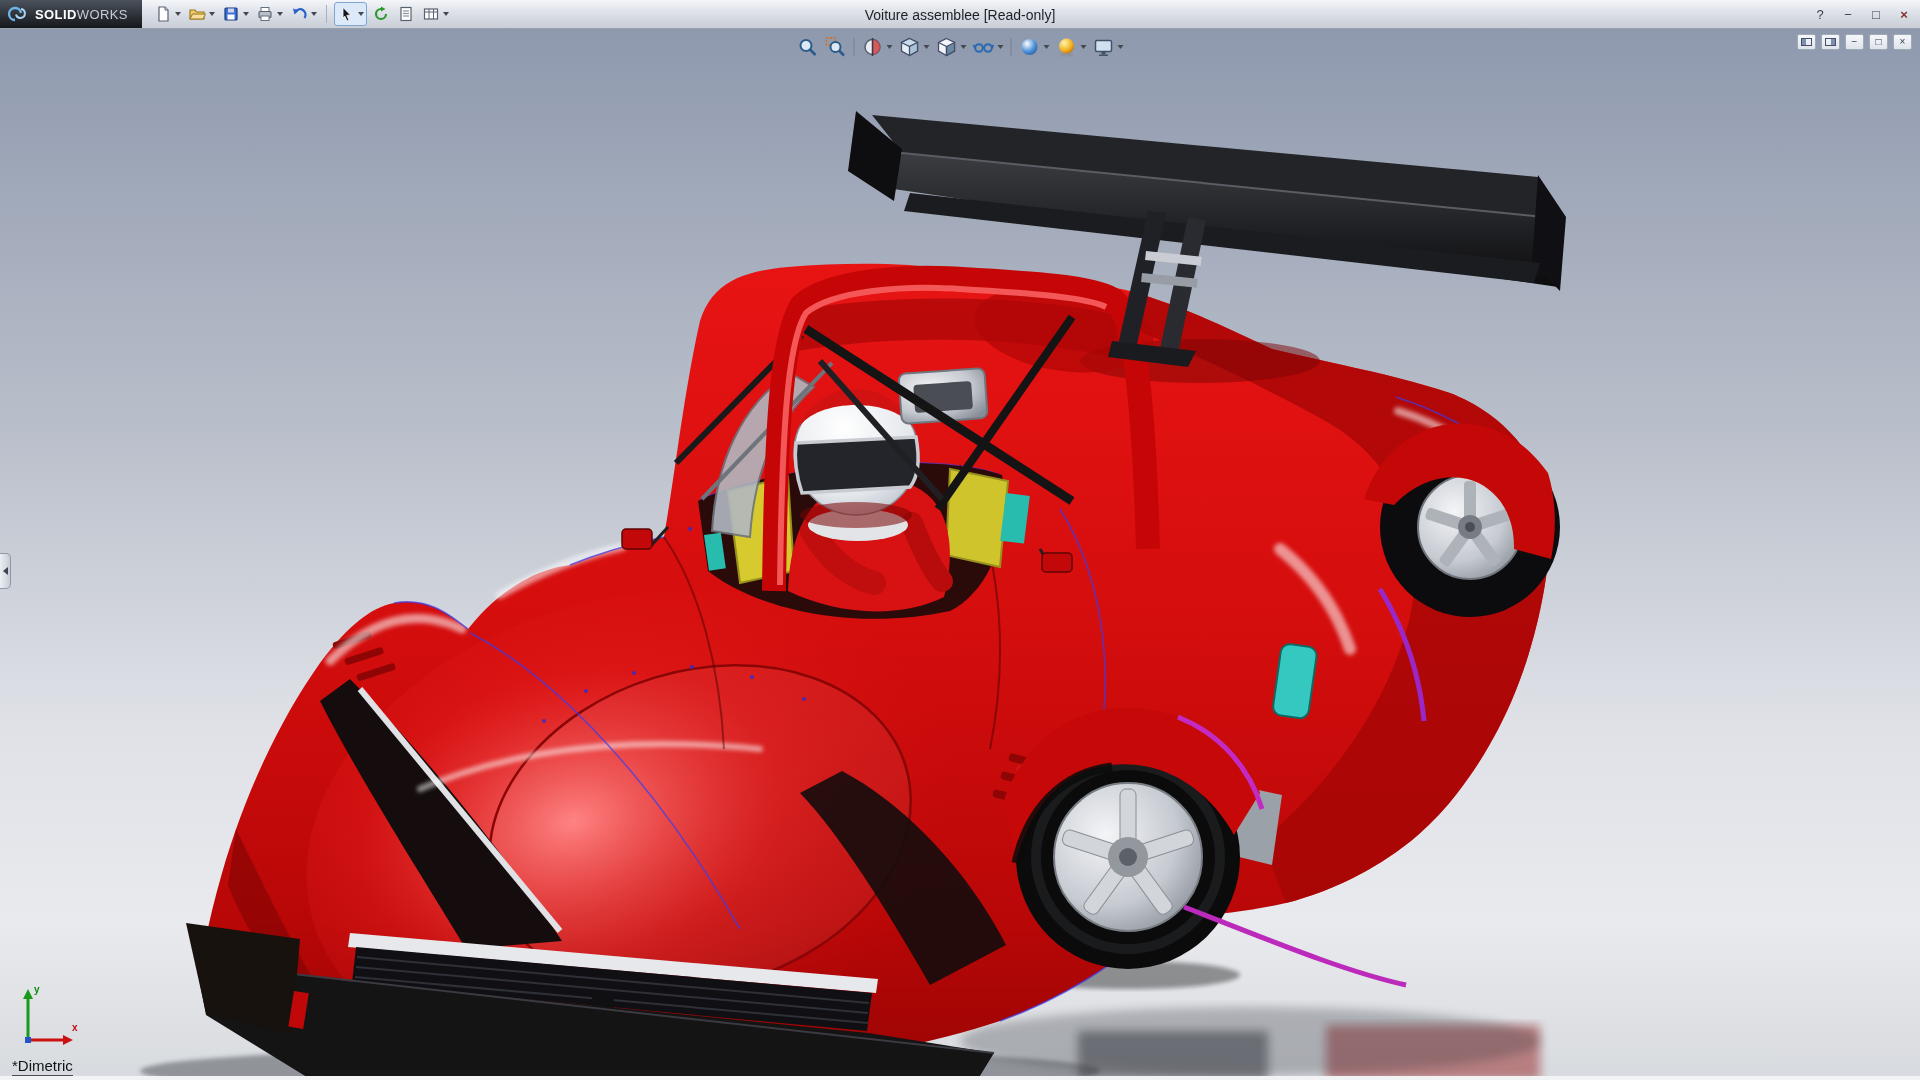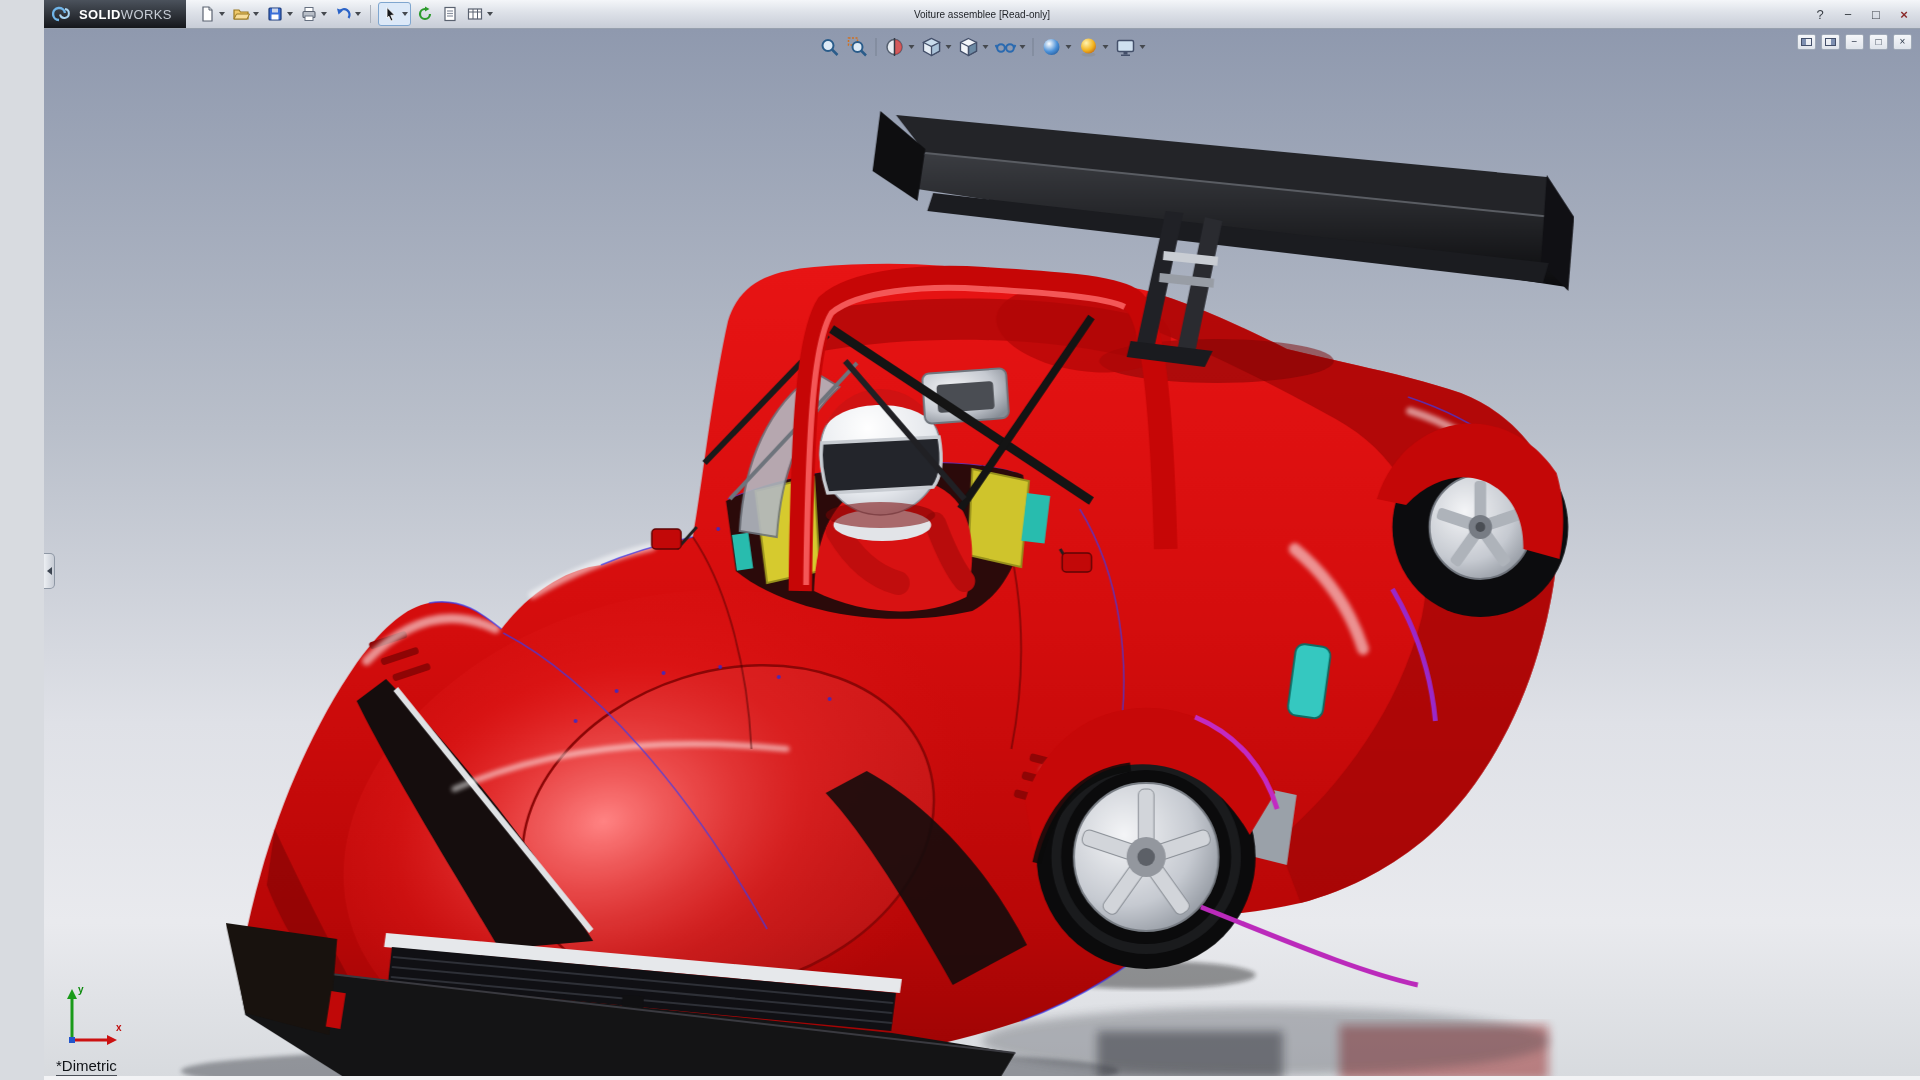--- a/index.html
+++ b/index.html
@@ -1,17 +1,17 @@
 <!DOCTYPE html>
 <html><head>
 <meta charset="utf-8">
 <style>
   * { box-sizing: border-box; margin: 0; padding: 0; }
   html, body { width: 1920px; height: 1080px; overflow: hidden; font-family: "Liberation Sans", sans-serif; }
-  .app { width: 1920px; height: 1080px; display: flex; flex-direction: column; background:#d8dbe0;padding-left:44px; }
+  .app { width: 1920px; height: 1080px; display: flex; flex-direction: column; background:#d8dbe0; }
 
   
   .titlebar {
     height: 29px; flex: 0 0 29px; position: relative;
     background: linear-gradient(#f4f6f9, #dde1e8 45%, #c8cdd7);
     border-bottom: 1px solid #97a0ad;
     display: flex; align-items: center;
   }
   .logo-block {
     height: 100%; display: flex; align-items: center; gap: 5px;
@@ -22,21 +22,21 @@
   .logo-text .b { font-weight: bold; color: #ffffff; }
   .logo-text .l { font-weight: normal; color: #c6ccd5; }
   .std-toolbar { display: flex; align-items: center; gap: 3px; margin-left: 10px; }
   .tbtn { display: flex; align-items: center; height: 24px; padding: 0 2px; border-radius: 3px; cursor: default; }
   .tbtn.selected { background: #dce9f8; border: 1px solid #7fa6cf; }
   .caret { width: 0; height: 0; border-left: 3.5px solid transparent; border-right: 3.5px solid transparent; border-top: 4px solid #45494f; margin-left: 3px; }
   .tb-sep { width: 1px; height: 18px; background: #aab1bc; margin: 0 4px; }
   .doc-title {
     position: absolute; left: 50%; top: 0; transform: translateX(-50%);
     height: 29px; display: flex; align-items: center;
-    font-size: 10px; color: #1d2025;
+    font-size: 14px; color: #1d2025;
   }
   .win-controls { position: absolute; right: 8px; top: 0; height: 29px; display: flex; align-items: center; gap: 12px; }
   .win-btn { font-size: 13px; color: #3a3f46; width: 16px; text-align: center; cursor: default; }
   .win-btn.close { color: #8a2a2a; font-weight: bold; }
 
   
   .viewport { position: relative; flex: 1 1 auto; height: 1051px; overflow: hidden; }
   .viewport > svg.scene { position: absolute; inset: 0; }
 
   .hud {

